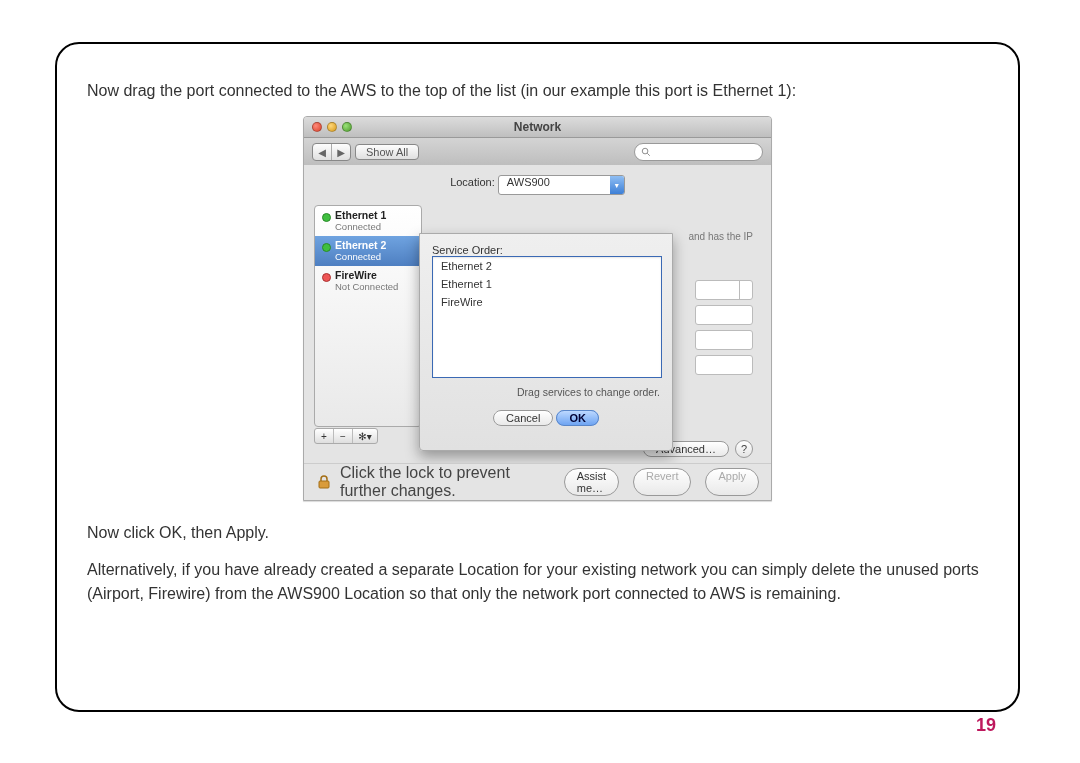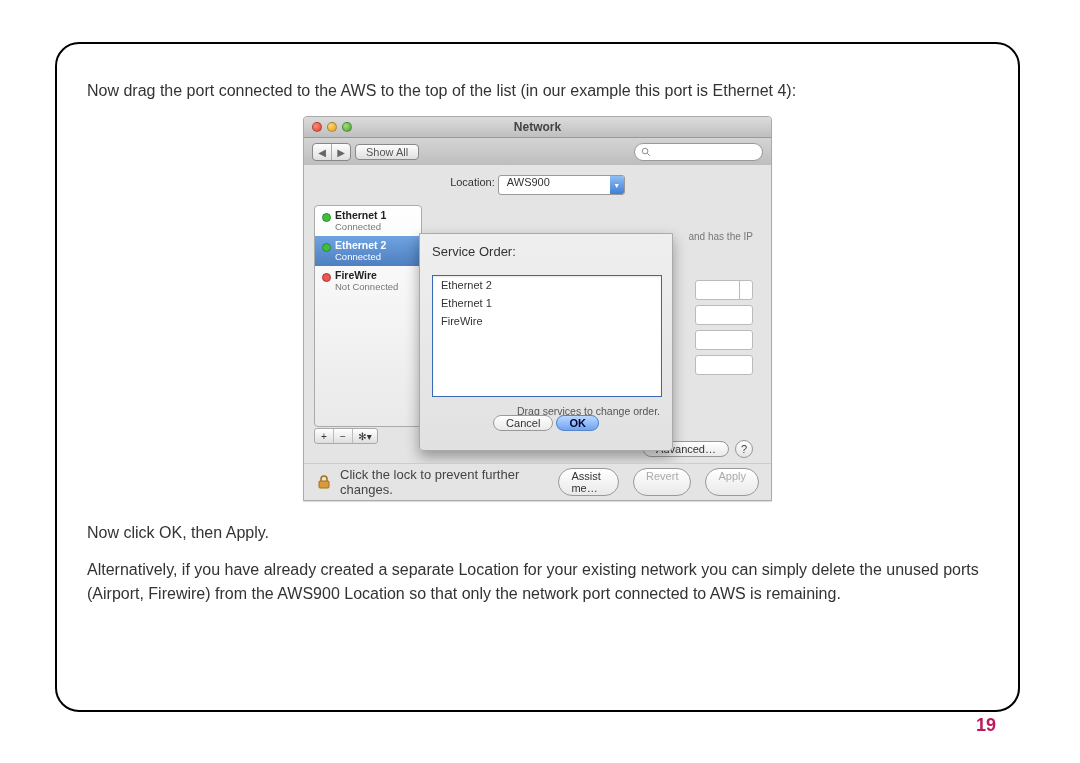--- a/index.html
+++ b/index.html
@@ -186,54 +186,54 @@
     display:inline-flex; align-items:center; justify-content:center;
     background:linear-gradient(#fff,#e4e4e4); font-size:11px; color:#444;
   }
   
   .lockstrip {
     position:absolute; left:0; right:0; bottom:0; height:36px;
     background:#e4e4e4; border-top:1px solid #ccc;
     display:flex; align-items:center; padding:0 12px; gap:8px;
   }
   .lock-ico { width:18px; height:18px; display:inline-flex; align-items:center; justify-content:center; color:#c27a17; }
-  .lockstrip .txt { font-size:13px; color:#444; }
+  .lockstrip .txt { font-size:16px; color:#444; }
   .lockstrip .btns { margin-left:auto; display:flex; gap:14px; }
   
   .dialog {
     position:absolute;
     left:115px; top:68px;
     width:254px; height:218px;
     background:linear-gradient(#efefef,#e1e1e1);
     border:1px solid #aaa;
     box-shadow:0 6px 14px rgba(0,0,0,0.35);
     border-radius:0 0 4px 4px;
     box-sizing:border-box;
     padding:10px 12px 8px 12px;
   }
-  .dlg-label { font-size:13px; color:#333; margin-bottom:16px; }
+  .dlg-label { font-size:11px; color:#333; margin-bottom:0; }
   .dlg-list {
     width:100%;
     height:120px;
     background:#fff;
     border:1px solid #3a69b4;
     box-shadow: inset 0 1px 2px rgba(0,0,0,0.1);
     overflow:hidden;
     font-size:11px;
   }
   .dlg-list div { padding:3px 8px; }
   .dlg-hint { text-align:right; font-size:10.5px; color:#555; margin-top:8px; }
-  .dlg-btns { text-align:center; margin-top:0; }
+  .dlg-btns { text-align:center; margin-top:14px; }
 </style>
 </head>
 <body>
 
 <div class="page">
 
-  <p class="para">Now drag the port connected to the AWS to the top of the list (in our example this port is Ethernet 4):</p>
+  <p class="para">Now drag the port connected to the AWS to the top of the list (in our example this port is Ethernet 1):</p>
 
   <div class="shot">
 
     <div class="titlebar">
       <span class="traffic">
         <span class="tl-close"></span>
         <span class="tl-min"></span>
         <span class="tl-zoom"></span>
       </span>
       <span>Network</span>

